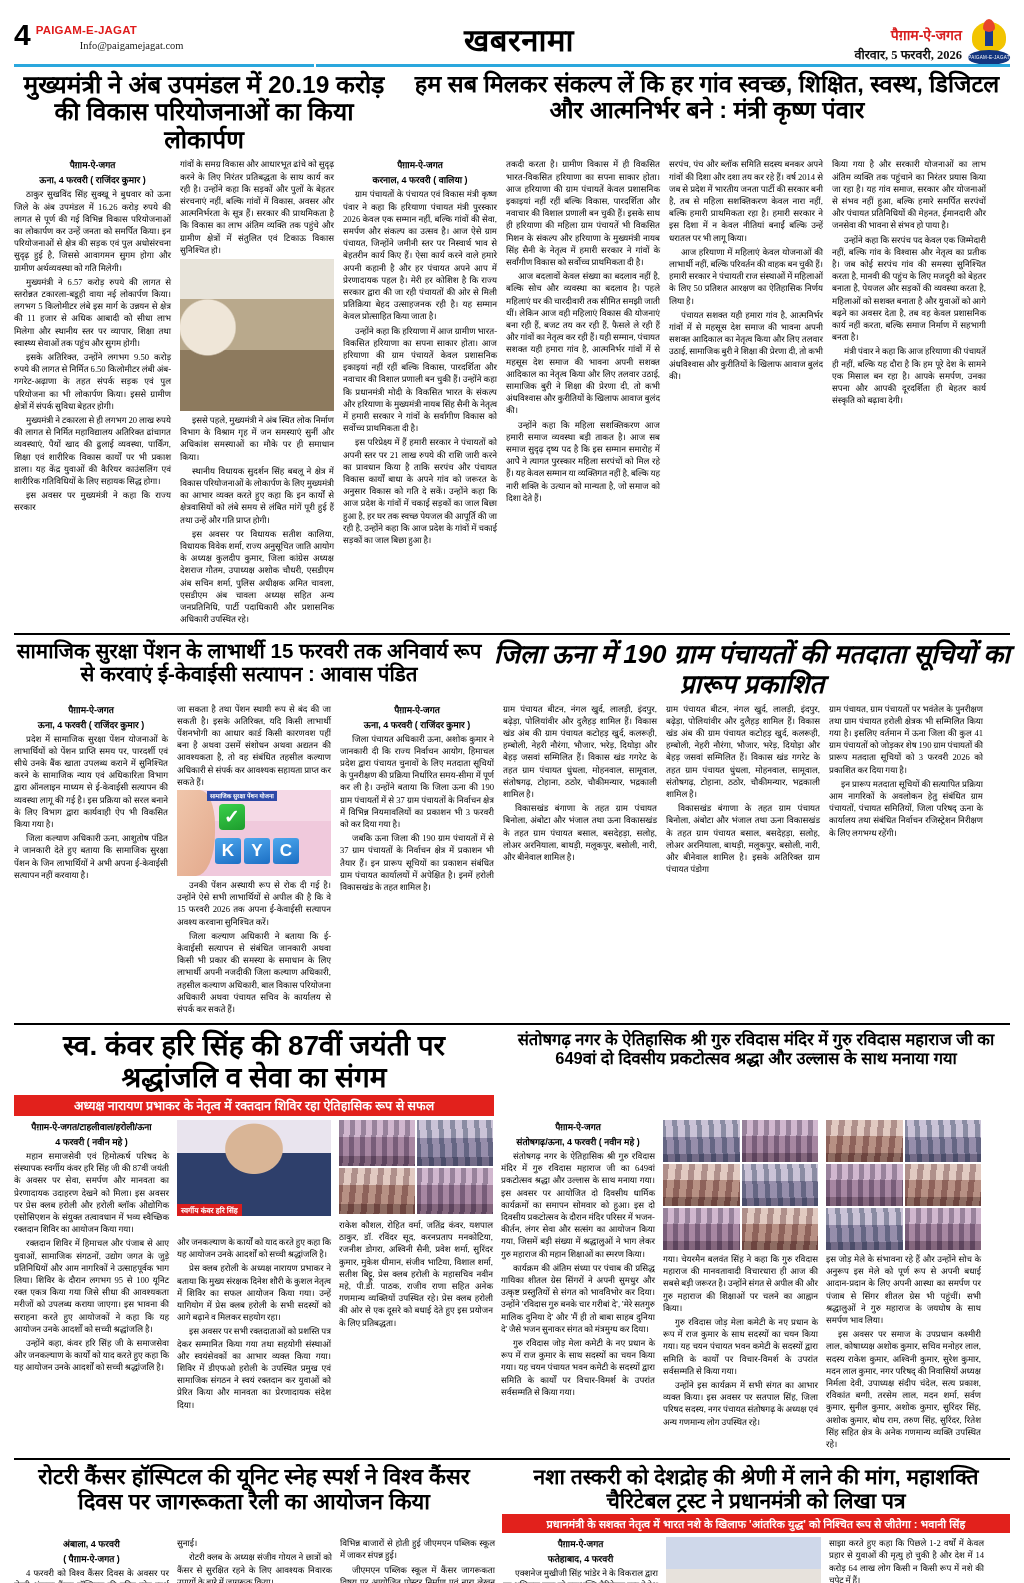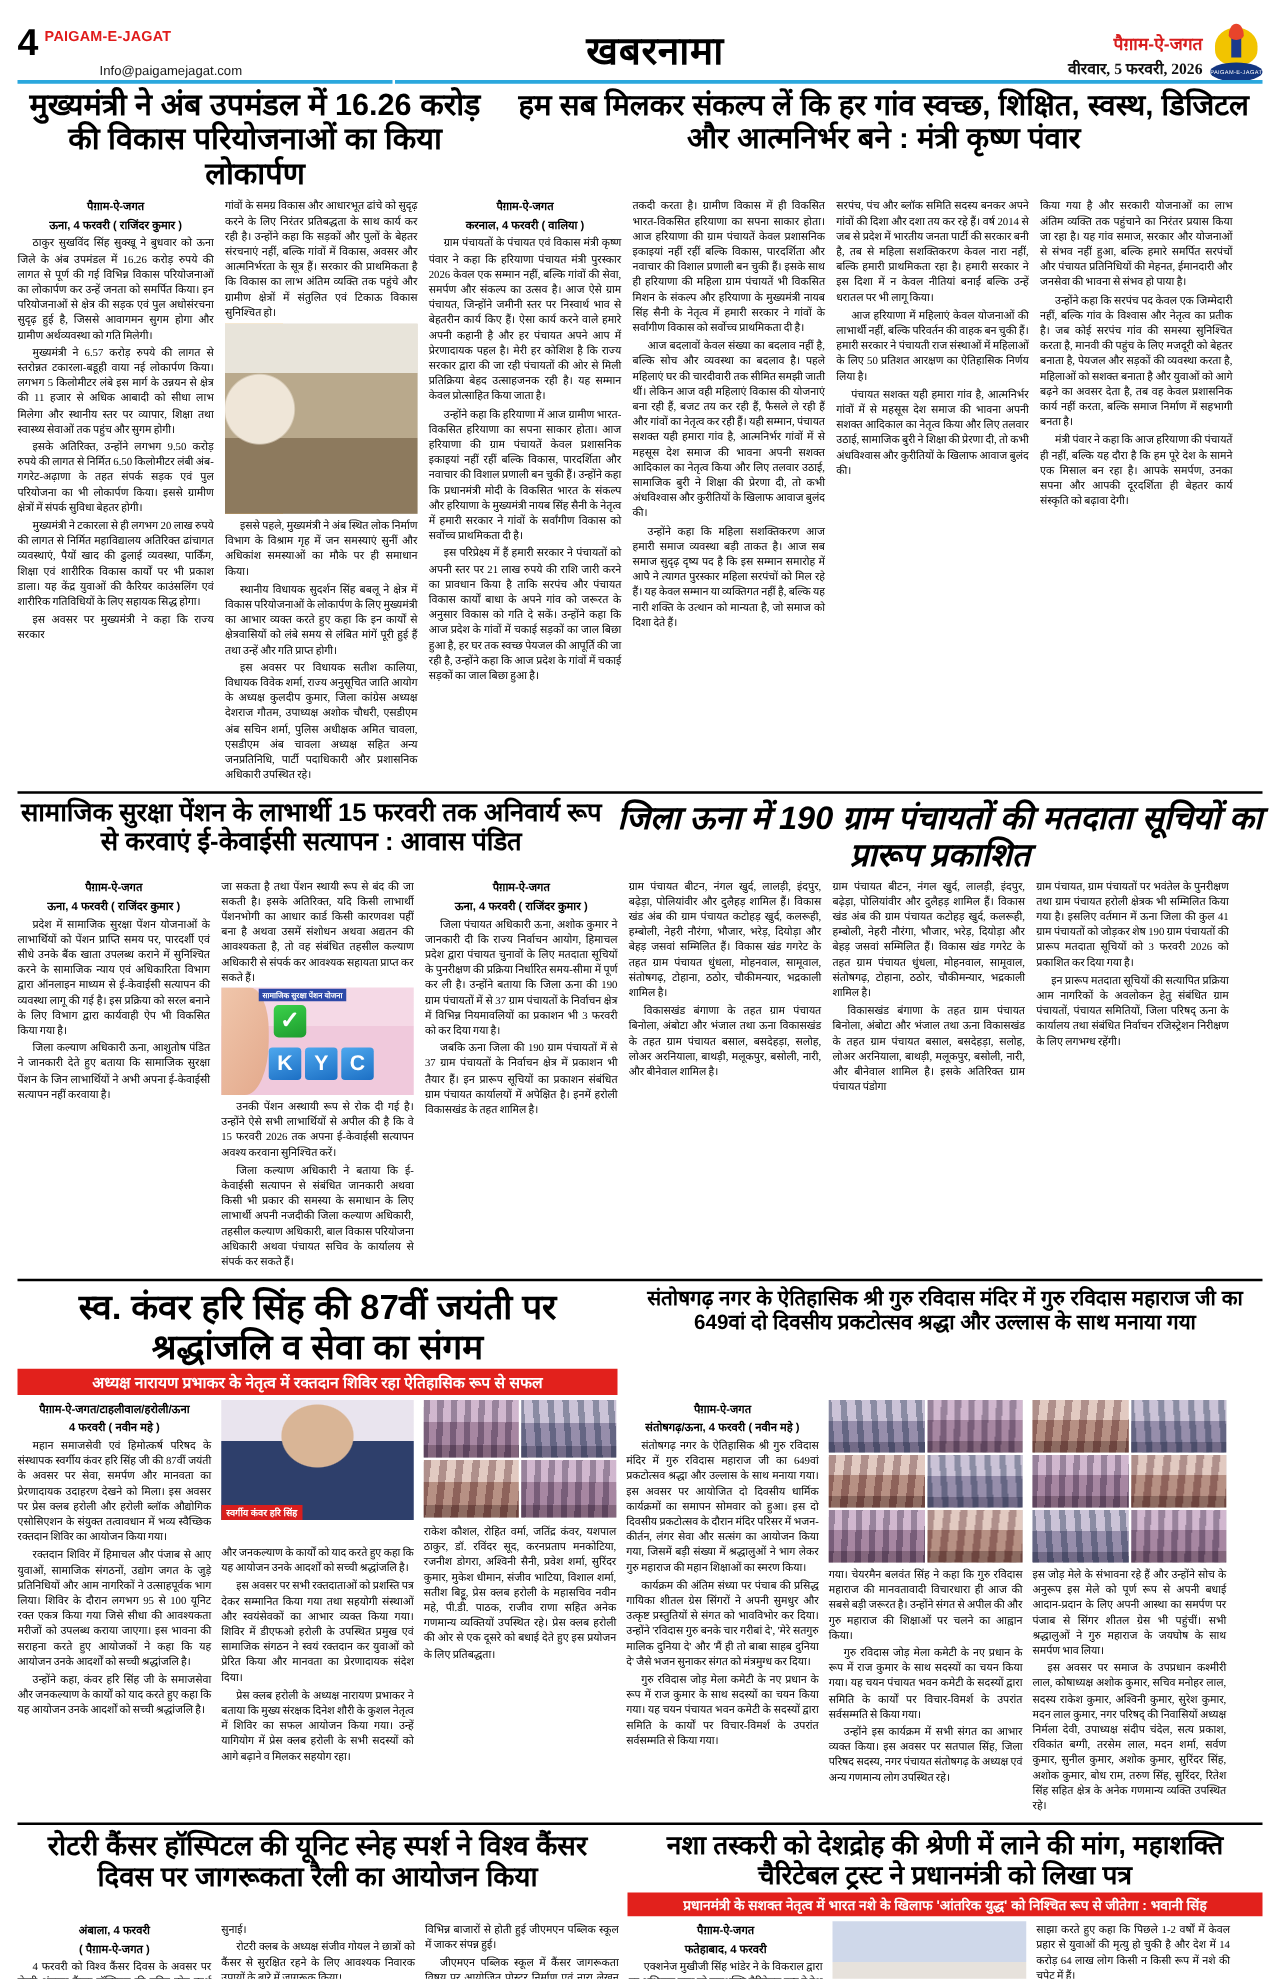--- a/index.html
+++ b/index.html
@@ -26,22 +26,22 @@
   .mh-pageno {
     font-family: "Liberation Sans", sans-serif;
     font-size: 30px; font-weight: bold; line-height: 0.85; color: #000;
   }
   .mh-brandblock { padding-top: 2px; }
   .mh-brand {
     font-family: "Liberation Sans", sans-serif;
     font-size: 11.5px; font-weight: bold; color: #e01b1b; letter-spacing: .2px;
   }
   .mh-mail {
-    font-family: Liberation Sans, sans-serif;
-    font-size: 10.5px; color: #1a1a1a; margin-top: 15px; padding-left: 44px;
+    font-family: Liberation Serif, serif;
+    font-size: 10.5px; color: #1a1a1a; margin-top: 4px; padding-left: 44px;
   }
   .mh-center {
     font-family: "Liberation Sans", sans-serif;
     font-size: 31px; font-weight: bold; color: #000;
     letter-spacing: .5px; margin-top: -4px;
   }
   .mh-right { display: flex; align-items: center; gap: 6px; }
   .mh-rtext { text-align: right; }
   .mh-logo-text {
     font-family: "Liberation Sans", sans-serif;
@@ -240,21 +240,21 @@
           <div class="torch"></div>
           <div class="flame"></div>
         <div class="band">PAIGAM-E-JAGAT</div>
       </div>
     </div>
   </div>
   <div class="rule-blue"></div>
 
   <div class="b1">
     <div class="b1-heads">
-      <div class="hl b1-h-left">मुख्यमंत्री ने अंब उपमंडल में 16.26 करोड़ की विकास परियोजनाओं का किया लोकार्पण</div>
+      <div class="hl b1-h-left">मुख्यमंत्री ने अंब उपमंडल में 20.19 करोड़ की विकास परियोजनाओं का किया लोकार्पण</div>
       <div class="hl b1-h-right">हम सब मिलकर संकल्प लें कि हर गांव स्वच्छ, शिक्षित, स्वस्थ, डिजिटल और आत्मनिर्भर बने : मंत्री कृष्ण पंवार</div>
     </div>
 
     <div class="b1-cols">
 
       <div class="b1-c body-col">
         <div class="byline">पैग़ाम-ऐ-जगत</div>
         <div class="byline">ऊना, 4 फरवरी ( राजिंदर कुमार )</div>
         <p>ठाकुर सुखविंद सिंह सुक्खू ने बुधवार को ऊना जिले के अंब उपमंडल में 16.26 करोड़ रुपये की लागत से पूर्ण की गई विभिन्न विकास परियोजनाओं का लोकार्पण कर उन्हें जनता को समर्पित किया। इन परियोजनाओं से क्षेत्र की सड़क एवं पुल अधोसंरचना सुदृढ़ हुई है, जिससे आवागमन सुगम होगा और ग्रामीण अर्थव्यवस्था को गति मिलेगी।</p>
         <p>मुख्यमंत्री ने 6.57 करोड़ रुपये की लागत से स्तरोन्नत टकारला-बडूही वाया नई लोकार्पण किया। लगभग 5 किलोमीटर लंबे इस मार्ग के उन्नयन से क्षेत्र की 11 हजार से अधिक आबादी को सीधा लाभ मिलेगा और स्थानीय स्तर पर व्यापार, शिक्षा तथा स्वास्थ्य सेवाओं तक पहुंच और सुगम होगी।</p>
@@ -373,22 +373,22 @@
         <p>महान समाजसेवी एवं हिमोत्कर्ष परिषद के संस्थापक स्वर्गीय कंवर हरि सिंह जी की 87वीं जयंती के अवसर पर सेवा, समर्पण और मानवता का प्रेरणादायक उदाहरण देखने को मिला। इस अवसर पर प्रेस क्लब हरोली और हरोली ब्लॉक औद्योगिक एसोसिएशन के संयुक्त तत्वावधान में भव्य स्वैच्छिक रक्तदान शिविर का आयोजन किया गया।</p>
         <p>रक्तदान शिविर में हिमाचल और पंजाब से आए युवाओं, सामाजिक संगठनों, उद्योग जगत के जुड़े प्रतिनिधियों और आम नागरिकों ने उत्साहपूर्वक भाग लिया। शिविर के दौरान लगभग 95 से 100 यूनिट रक्त एकत्र किया गया जिसे सीधा की आवश्यकता मरीजों को उपलब्ध कराया जाएगा। इस भावना की सराहना करते हुए आयोजकों ने कहा कि यह आयोजन उनके आदर्शों को सच्ची श्रद्धांजलि है।</p>
         <p>उन्होंने कहा, कंवर हरि सिंह जी के समाजसेवा और जनकल्याण के कार्यों को याद करते हुए कहा कि यह आयोजन उनके आदर्शों को सच्ची श्रद्धांजलि है।</p>
       </div>
 
       <div class="body-col" style="width:154px;">
         <div class="photo ph-portrait" style="width:100%;height:96px;margin-bottom:20px;text-decoration:underline;">
           <div class="cap">स्वर्गीय कंवर हरि सिंह</div>
         </div>
         <p class="noind">और जनकल्याण के कार्यों को याद करते हुए कहा कि यह आयोजन उनके आदर्शों को सच्ची श्रद्धांजलि है।</p>
+        <p>प्रेस क्लब हरोली के अध्यक्ष नारायण प्रभाकर ने बताया कि मुख्य संरक्षक दिनेश शौरी के कुशल नेतृत्व में शिविर का सफल आयोजन किया गया। उन्हें यागियोग में प्रेस क्लब हरोली के सभी सदस्यों को आगे बढ़ाने व मिलकर सहयोग रहा।</p>
         <p>इस अवसर पर सभी रक्तदाताओं को प्रशस्ति पत्र देकर सम्मानित किया गया तथा सहयोगी संस्थाओं और स्वयंसेवकों का आभार व्यक्त किया गया। शिविर में डीएफओ हरोली के उपस्थित प्रमुख एवं सामाजिक संगठन ने स्वयं रक्तदान कर युवाओं को प्रेरित किया और मानवता का प्रेरणादायक संदेश दिया।</p>
-        <p>प्रेस क्लब हरोली के अध्यक्ष नारायण प्रभाकर ने बताया कि मुख्य संरक्षक दिनेश शौरी के कुशल नेतृत्व में शिविर का सफल आयोजन किया गया। उन्हें यागियोग में प्रेस क्लब हरोली के सभी सदस्यों को आगे बढ़ाने व मिलकर सहयोग रहा।</p>
       </div>
 
       <div class="body-col" style="width:154px;">
         <div class="ph-grid" style="grid-template-columns:1fr 1fr;grid-template-rows:46px 46px;height:96px;margin-bottom:3px;">
           <div class="tile"></div>
           <div class="tile v2"></div>
           <div class="tile v3"></div>
           <div class="tile"></div>
         </div>
         <p class="noind">राकेश कौशल, रोहित वर्मा, जतिंद्र कंवर, यशपाल ठाकुर, डॉ. रविंदर सूद, करनप्रताप मनकोटिया, रजनीश डोगरा, अश्विनी सैनी, प्रवेश शर्मा, सुरिंदर कुमार, मुकेश धीमान, संजीव भाटिया, विशाल शर्मा, सतीश बिट्टू, प्रेस क्लब हरोली के महासचिव नवीन महे, पी.डी. पाठक, राजीव राणा सहित अनेक गणमान्य व्यक्तियों उपस्थित रहे। प्रेस क्लब हरोली की ओर से एक दूसरे को बधाई देते हुए इस प्रयोजन के लिए प्रतिबद्धता।</p>

